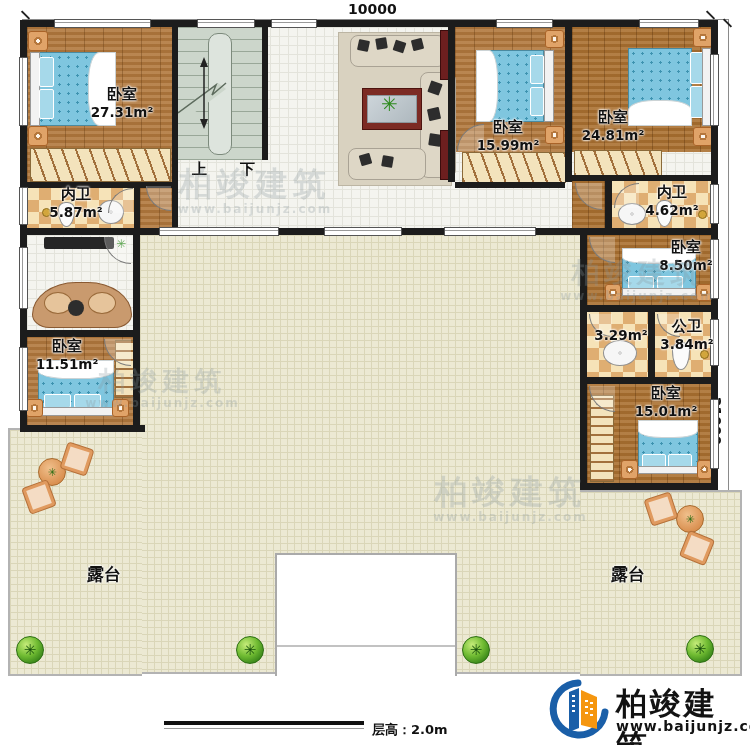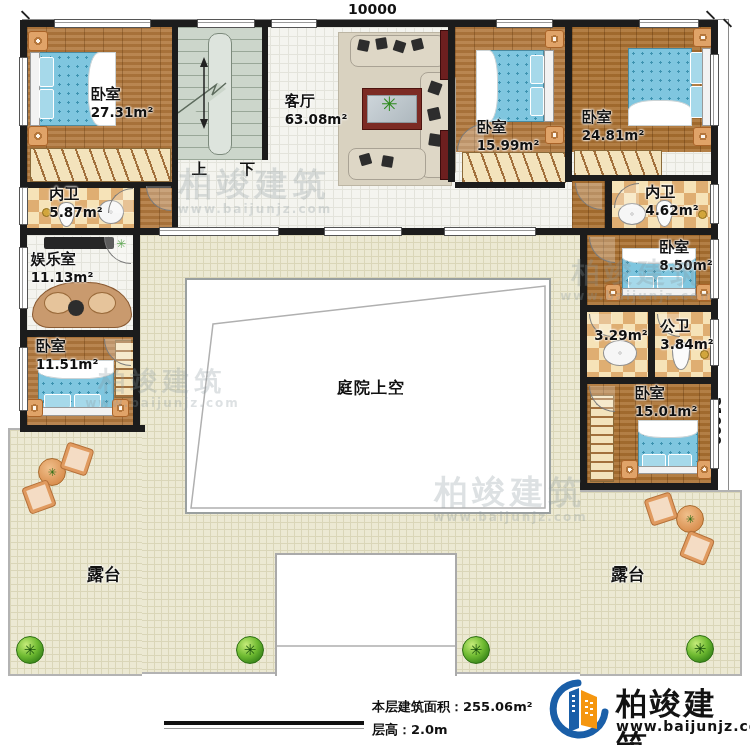--- a/index.html
+++ b/index.html
@@ -33,21 +33,21 @@
   .sheet{position:absolute;background:#fff;border:1px solid #ccd3d5}
   .pillow{position:absolute;background:#a6d9ea;border:1px solid #fff;border-radius:2px}
   .hb{position:absolute;background:#f2f2f2;border:1px solid #999}
   .ns{position:absolute;background:#e0a368;border:1px solid #a96328;border-radius:3px;
       background-image:radial-gradient(circle,#fdf6ec 0 2px,#b5773c 2px 4px,#e0a368 4px)}
   .sofa{position:absolute;background:#ded7c6;border:1px solid #a9a294;border-radius:8px}
   .pil{position:absolute;background:#2d2d2d;border-radius:1px}
   .door{position:absolute;border:1.6px solid #7a7a7a;background:rgba(255,255,255,.25)}
   .doorA{border-right:none;border-top:none;border-radius:0 0 0 100%}
   .doorB{border-right:none;border-bottom:none;border-radius:100% 0 0 0}
-  .lbl{position:absolute;transform:translateX(-50%);text-align:left;font-weight:bold;line-height:1.12;
+  .lbl{position:absolute;transform:translateX(-50%);text-align:center;font-weight:bold;line-height:1.12;
        text-shadow:0 0 2px #fff,0 0 2px #fff,0 0 3px #fff;white-space:nowrap}
   .lbl .nm{font-size:15px}
   .lbl .ar{font-size:13.5px}
   .toilet{position:absolute;background:#fbfbfb;border:1px solid #8f8f8f;border-radius:45% 45% 50% 50%/28% 28% 68% 68%}
   .sink{position:absolute;background:#f6f6f6;border:1px solid #8f8f8f;border-radius:50%;
         background-image:radial-gradient(circle,#d8d8d8 0 2px,transparent 2px)}
   .lampdot{position:absolute;width:7px;height:7px;border-radius:50%;background:#d2a63c;border:1px solid #8d6d1d}
   .plantball{position:absolute;border-radius:50%;border:1px solid #2c6e12;display:flex;align-items:center;justify-content:center;
         background:radial-gradient(circle at 35% 30%,#c6ec7a,#71bc33 45%,#2f7d15 85%);color:#17500b;font-size:15px}
   .tbl{position:absolute;border-radius:50%;background:radial-gradient(circle at 40% 35%,#f0c08c,#d98e4e 75%);border:1px solid #a96a2d;
@@ -80,26 +80,20 @@
   <div class="tick" style="left:705px;top:14px"></div>
   <div class="dimline" style="left:728px;top:19px;width:1px;height:653px"></div>
   <div class="tick" style="left:722px;top:22px"></div>
   <div class="tick" style="left:722px;top:666px"></div>
   <span class="dimtxt" style="left:692px;top:413px;transform:rotate(90deg)">21000</span>
 
   <div class="beige" style="left:140px;top:228px;width:440px;height:444px;border-bottom:2px solid #b3b3b3"></div>
   <div class="beige" style="left:8px;top:428px;width:132px;height:244px;border-left:2px solid #b3b3b3;border-top:2px solid #b3b3b3;border-bottom:2px solid #b3b3b3"></div>
   <div class="beige" style="left:580px;top:490px;width:160px;height:182px;border-right:2px solid #b3b3b3;border-top:2px solid #b3b3b3;border-bottom:2px solid #b3b3b3"></div>
 
-  <div class="abs" style="left:185px;top:278px;width:362px;height:232px;background:#fff;border:2px solid #9aa0a0">
-    <svg width="362" height="232" viewBox="0 0 362 232" style="position:absolute;left:0;top:0">
-      <polygon points="26,44 358,6 358,228 4,228" fill="none" stroke="#b0b0b0" stroke-width="1.5"></polygon>
-    </svg>
-    <span class="cylabel" style="left:150px;top:98px">庭院上空</span>
-  </div>
 
   <div class="abs" style="left:275px;top:553px;width:178px;height:121px;background:#fff;border-left:2px solid #aaa;border-top:2px solid #aaa;border-right:2px solid #aaa">
     <div class="abs" style="left:0;top:90px;width:178px;height:2px;background:#c2c2c2"></div>
   </div>
 
   <div class="tile" style="left:27px;top:27px;width:684px;height:201px"></div>
   <div class="wood" style="left:27px;top:27px;width:145px;height:155px"></div>
   <div class="wrh" style="left:30px;top:148px;width:139px;height:32px"></div>
   <div class="checker" style="left:27px;top:188px;width:107px;height:40px"></div>
   <div class="wood" style="left:140px;top:182px;width:32px;height:46px"></div>
@@ -293,44 +287,36 @@
       <span>✳</span>
     </div>
   <div class="plantball" style="left:686px;top:635px;width:26px;height:26px">
       <span>✳</span>
     </div>
 
   <div class="lbl" style="left:122px;top:85px">
     <span class="nm">卧室</span><br>
     <span class="ar">27.31m²</span>
   </div>
-  <div class="lbl" style="left:316px;top:92px">
-    <span class="nm">客厅</span><br>
-    <span class="ar">63.08m²</span>
-  </div>
   <div class="lbl" style="left:508px;top:118px">
     <span class="nm">卧室</span><br>
     <span class="ar">15.99m²</span>
   </div>
   <div class="lbl" style="left:613px;top:108px">
     <span class="nm">卧室</span><br>
     <span class="ar">24.81m²</span>
   </div>
   <div class="lbl" style="left:76px;top:185px">
     <span class="nm">内卫</span><br>
     <span class="ar">5.87m²</span>
   </div>
   <div class="lbl" style="left:672px;top:183px">
     <span class="nm">内卫</span><br>
     <span class="ar">4.62m²</span>
   </div>
-  <div class="lbl" style="left:62px;top:250px">
-    <span class="nm">娱乐室</span><br>
-    <span class="ar">11.13m²</span>
-  </div>
   <div class="lbl" style="left:67px;top:337px">
     <span class="nm">卧室</span><br>
     <span class="ar">11.51m²</span>
   </div>
   <div class="lbl" style="left:686px;top:238px">
     <span class="nm">卧室</span><br>
     <span class="ar">8.50m²</span>
   </div>
   <div class="lbl" style="left:621px;top:326px">
     <span class="ar">3.29m²</span>
@@ -362,21 +348,20 @@
     <span class="t1" style="font-size:27px">柏竣建筑</span>
     <span class="t2">www.baijunjz.com</span>
   </div>
   <div class="wm" style="left:398px;top:474px;width:225px">
     <span class="t1">柏竣建筑</span>
     <span class="t2">www.baijunjz.com</span>
   </div>
 
   <div class="tb-u1" style="left:164px;top:721px;width:200px;height:4px"></div>
   <div class="tb-u2" style="left:164px;top:728px;width:200px;height:1px"></div>
-  <span class="tb-meta" style="left:372px;top:698px">本层建筑面积：255.06m²</span>
   <span class="tb-meta" style="left:372px;top:721px">层高：2.0m</span>
 
   <svg class="abs" style="left:545px;top:678px" width="66" height="64" viewBox="0 0 66 64">
     <path d="M33,5 A26,26 0 1 0 60,34" stroke="#1a5fa8" stroke-width="7" fill="none" stroke-linecap="round"></path>
     <path d="M24,14 l10,-4 v40 l-10,4 z" fill="#1a5fa8"></path>
     <path d="M36,12 l16,7 v32 l-16,-4 z" fill="#f5960f"></path>
     <g fill="#ffffff">
       <rect x="27" y="17" width="3" height="2"></rect>
         <rect x="27" y="22" width="3" height="2"></rect>
       <rect x="27" y="27" width="3" height="2"></rect>

